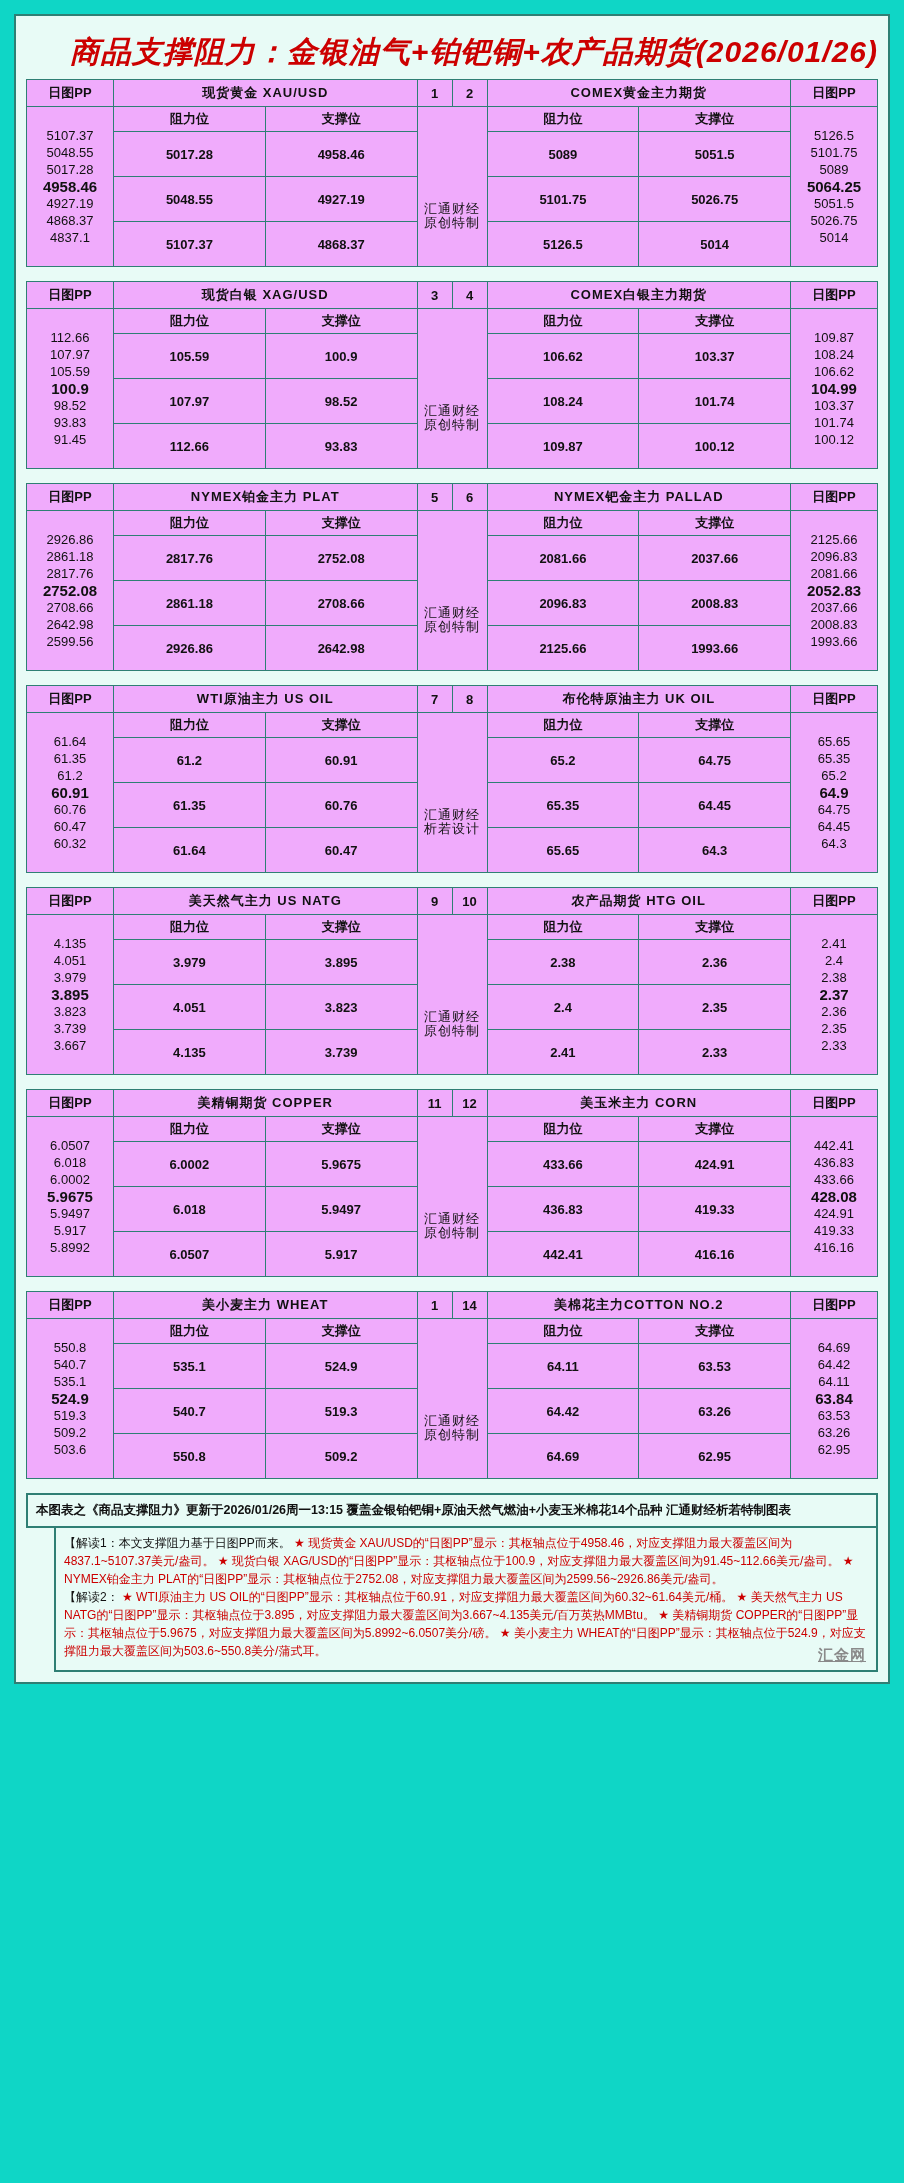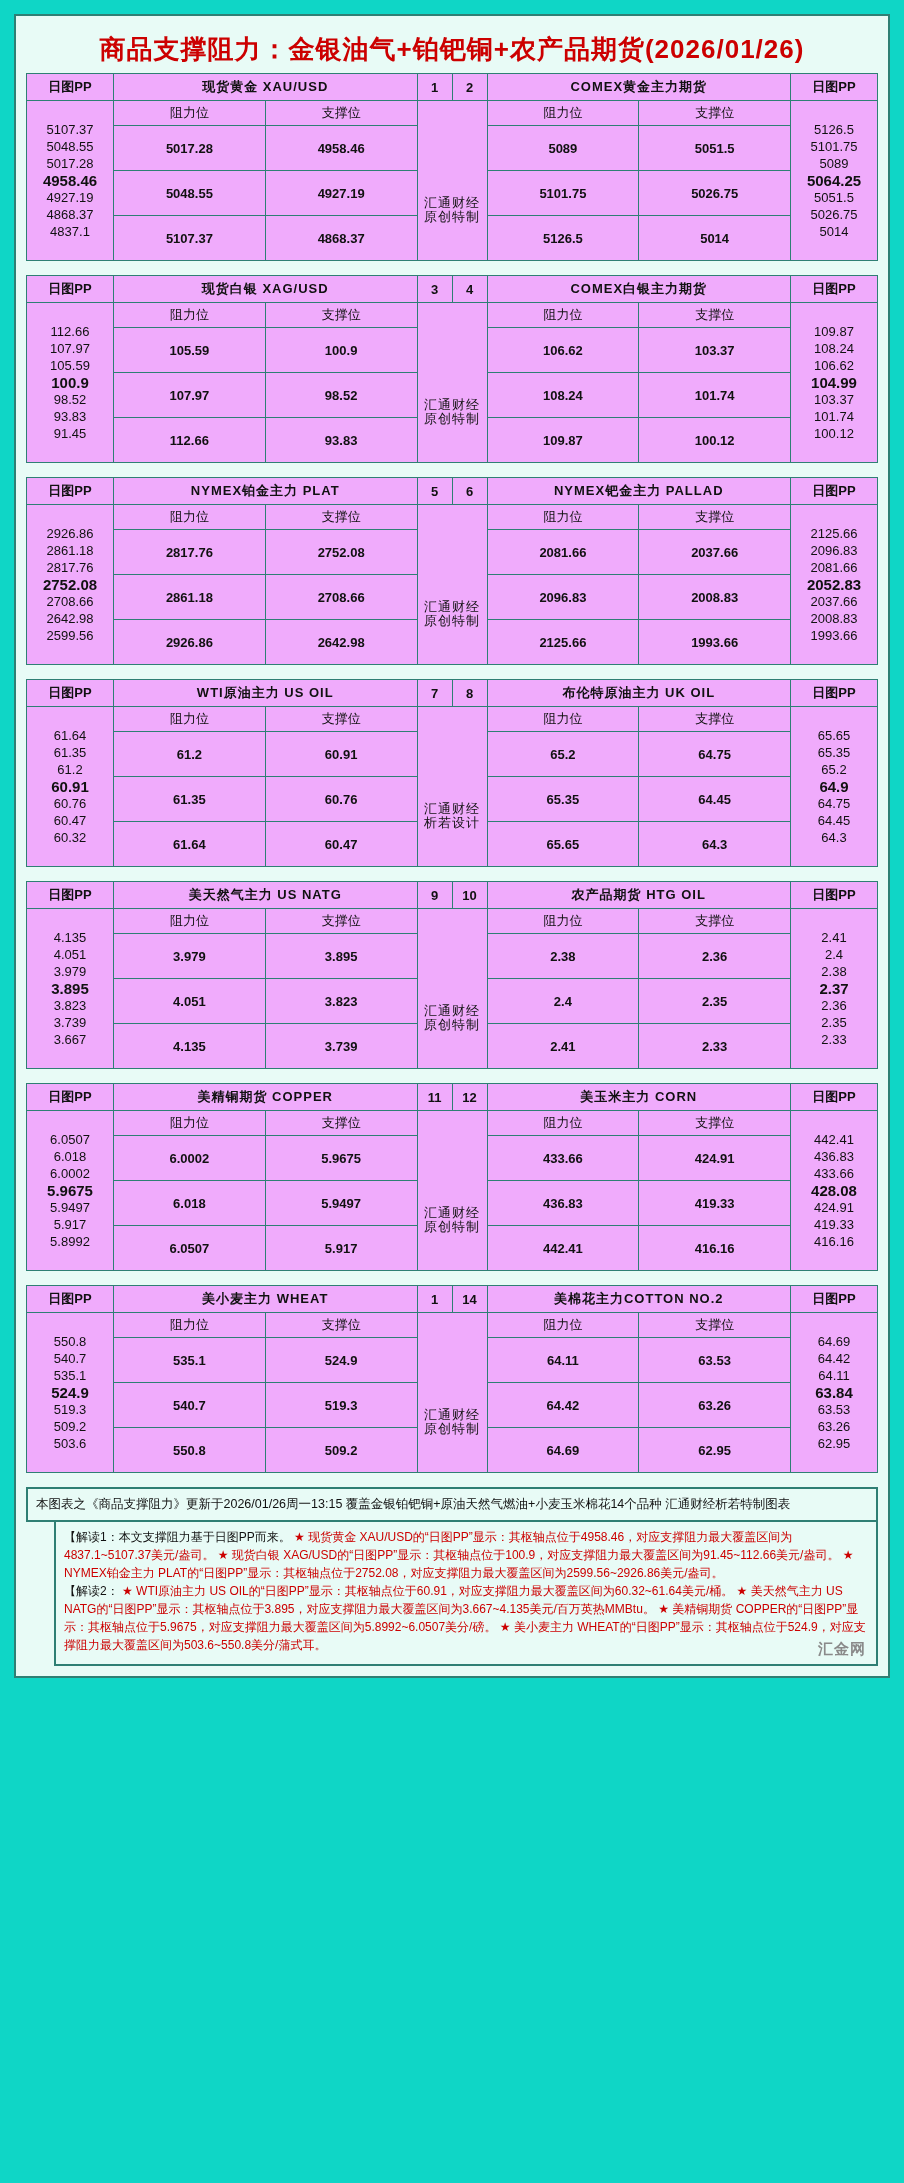--- a/index.html
+++ b/index.html
@@ -15,26 +15,27 @@
     padding:14px 14px 10px 14px;
     background:#0fd6c6;
   }
   .sheet{
     background:#e8fbf6;
     border:2px solid #2f7f74;
     box-sizing:border-box;
     padding:8px 10px 10px 10px;
   }
   .title{
-    text-align:center;
+    text-align:right;
     color:#cc0000;
     font-weight:bold;
-    font-size:26px;
+    font-size:30px;
     letter-spacing:1px;
     padding:8px 0 6px 0;
+    font-style:italic;
   }
   .subtitle{
     text-align:center;
     font-size:13.5px;
     color:#111;
     padding-bottom:7px;
   }
   table.blk{
     width:100%;
     border-collapse:collapse;
@@ -61,21 +62,21 @@
     font-weight:bold;
     font-size:14px;
     color:#111;
   }
   .num{
     font-size:16px;
     color:#cc0000;
     font-weight:bold;
   }
   .colhdr{
-    font-weight:normal;
+    font-weight:bold;
     font-size:14px;
     color:#111;
     height:24px;
   }
   .lvl{
     font-size:15px;
     font-weight:bold;
     color:#111;
     height:44px;
   }
@@ -98,41 +99,42 @@
   .footer{
     border:2px solid #2f7f74;
     background:#e8fbf6;
     font-size:12.5px;
     line-height:19px;
     color:#111;
     padding:6px 8px;
     margin-top:4px;
     position:relative;
   }
-  .footer .ftitle{font-weight:normal;margin-top:47px;}
+  .footer .ftitle{font-weight:bold;margin-top:47px;}
   .notes{
     border:2px solid #2f7f74;
     border-top:none;
     background:#e8fbf6;
     font-size:12px;
     line-height:18px;
     color:#111;
     padding:6px 8px 10px 8px;
     position:relative;
     margin-left:28px;
   }
   .star{color:#cc0000;}
   .brand{
     position:absolute;
     right:10px;
     bottom:6px;
     font-size:15px;
     font-weight:bold;
     color:#8a8a8a;
     letter-spacing:1px;
+    text-decoration:underline;
   }
 </style>
 </head>
 <body>
 
 <div class="page">
   <div class="sheet">
 
     <div class="title">商品支撑阻力：金银油气+铂钯铜+农产品期货(2026/01/26)</div>
 

